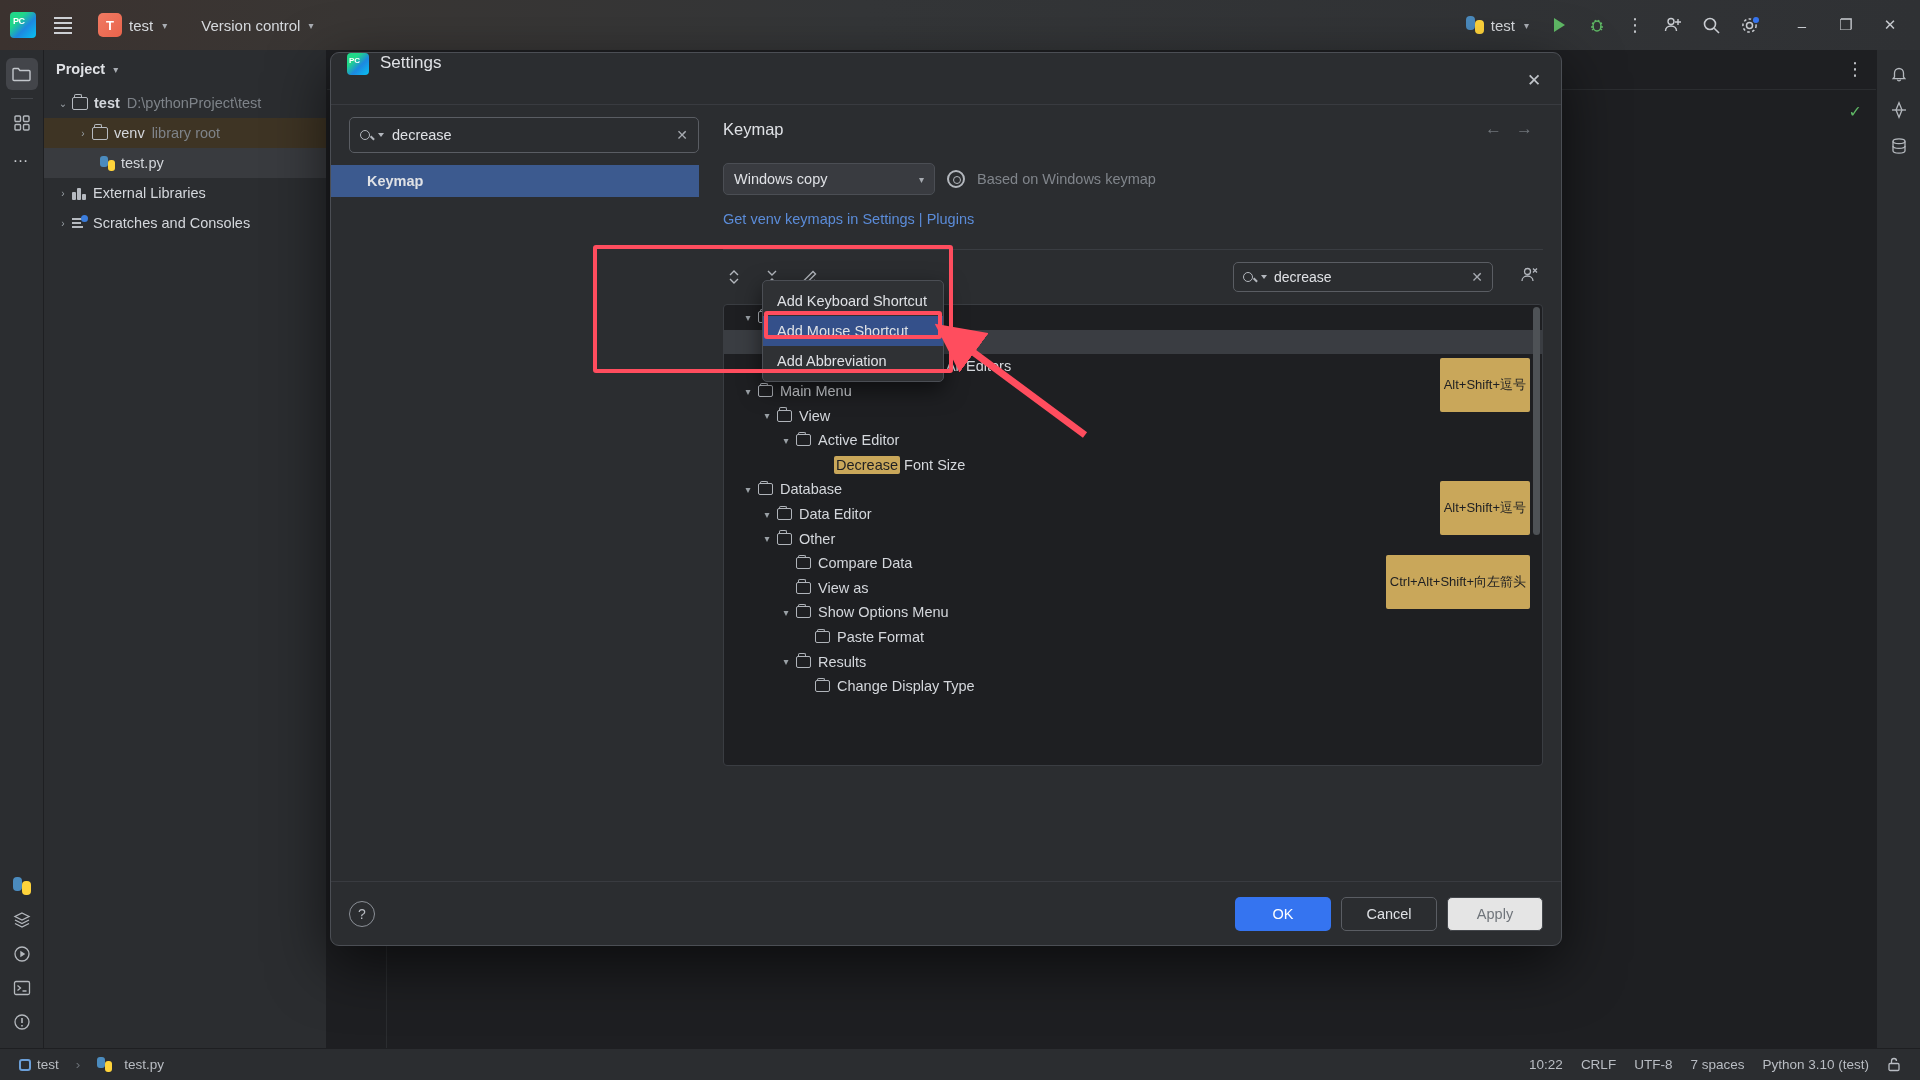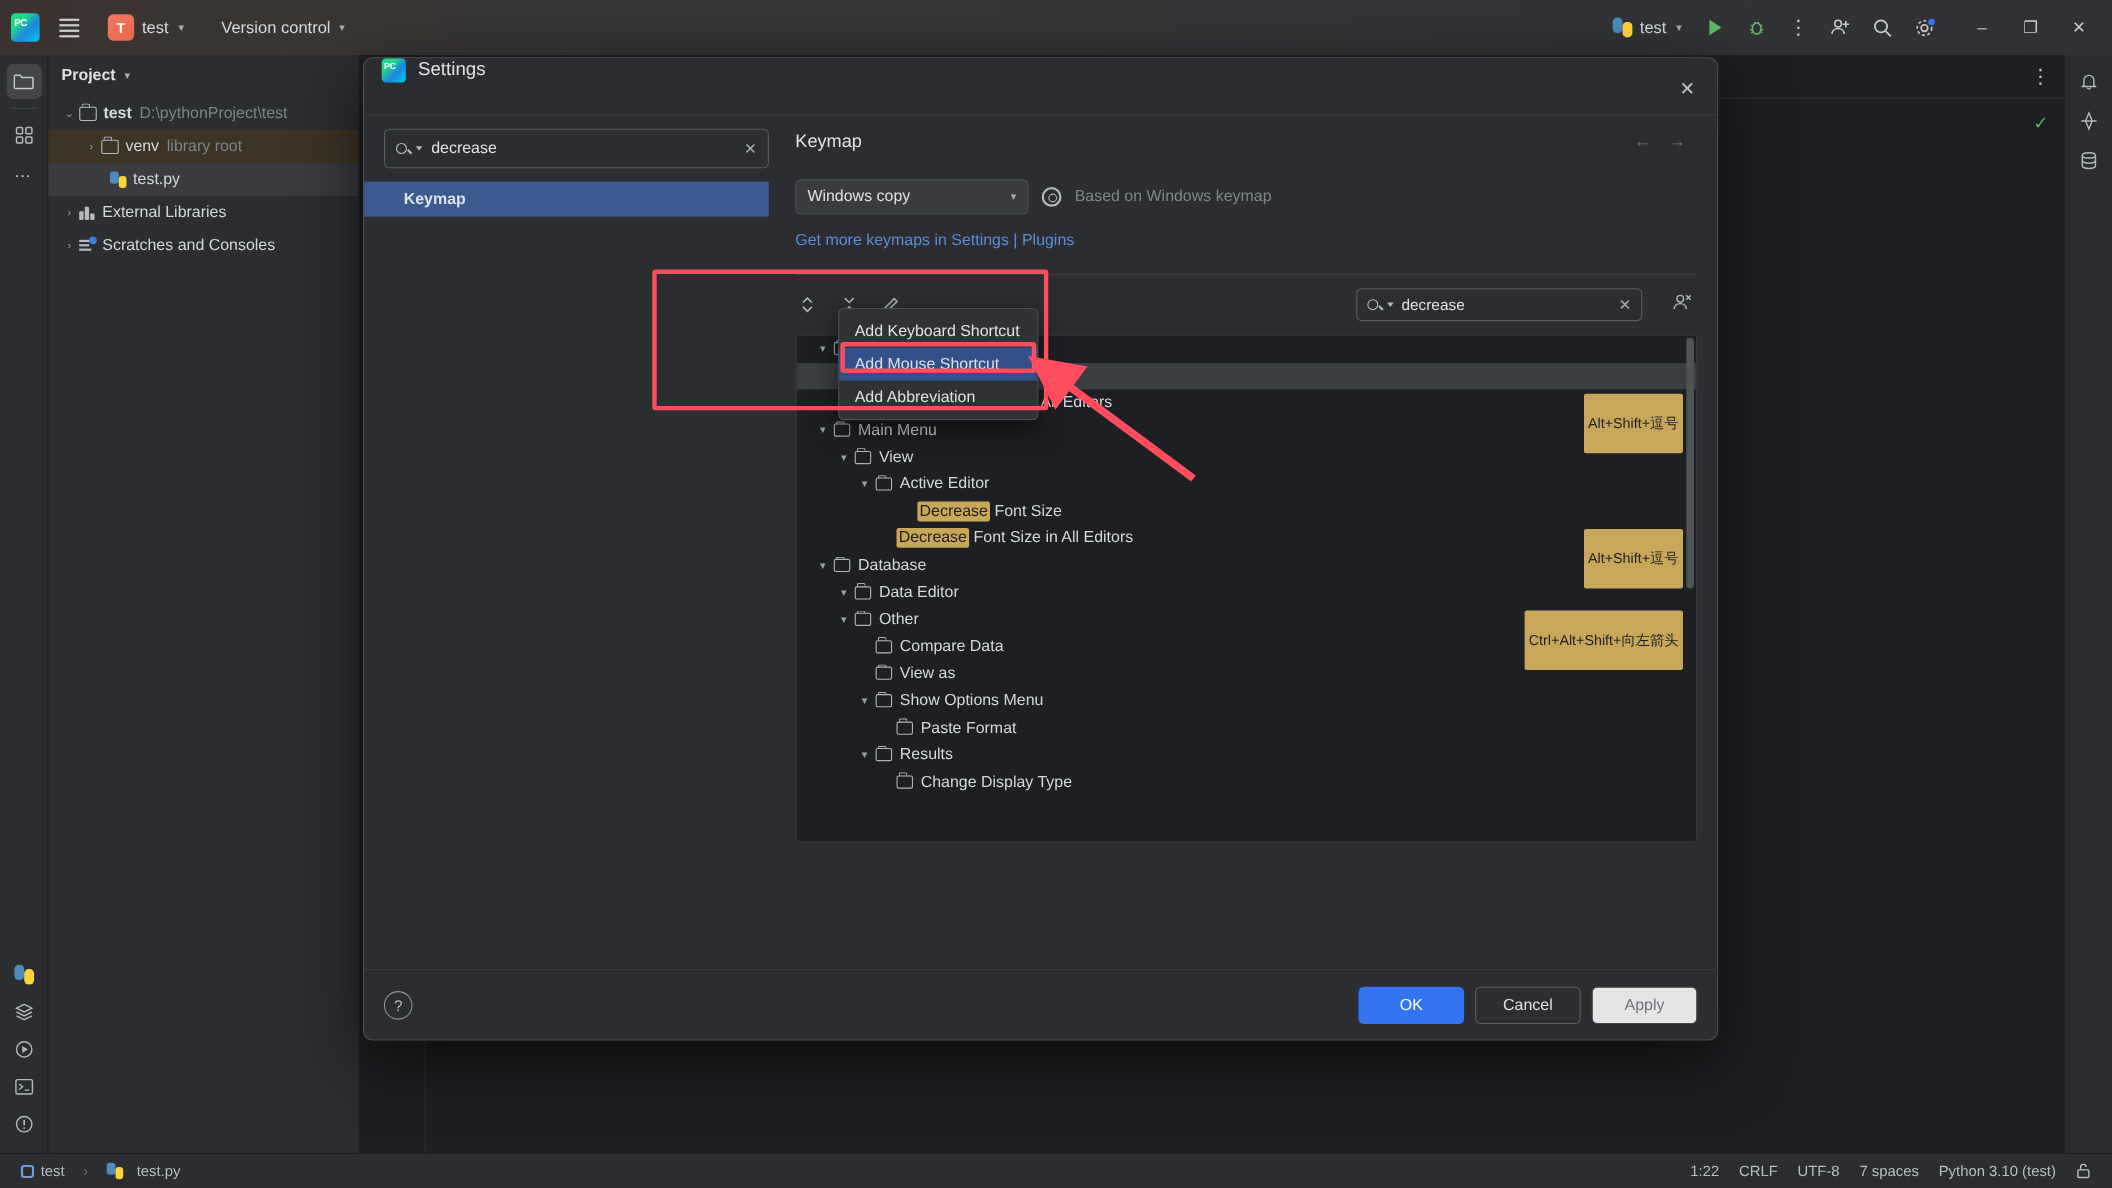--- a/index.html
+++ b/index.html
@@ -484,21 +484,21 @@
 
         <div class="kp-row2">
           <div class="kmap-select">
             <span>Windows copy</span>
             <span class="chevd">▾</span>
           </div>
           <span class="gear"></span>
           <span class="based-on">Based on Windows keymap</span>
         </div>
 
-        <div class="kp-link">Get more keymaps in Settings | Plugins</div>
+        <div class="kp-link">Get venv keymaps in Settings | Plugins</div>
 
         <div class="kp-toolbar">
           <span class="kptb-ico">
             <svg width="12" height="16" viewBox="0 0 12 16">
                 <g stroke="#b3b7bd" stroke-width="1.4" fill="none">
                   <path d="M2 6l4-4 4 4"></path>
                   <path d="M2 10l4 4 4-4"></path>
                 </g>
               </svg>
           </span>
@@ -565,24 +565,20 @@
               </div>
               <div class="krow" style="padding-left: 52px;">
                 <span class="ktw">▾</span>
                 <span class="kfolder"></span>
                 <span>Active Editor</span>
               </div>
               <div class="krow" style="padding-left: 90px;">
                 <span class="ktw"></span>
                 <span><span class="hl">Decrease</span> Font Size</span>
               </div>
-              <div class="krow" style="padding-left: 71px;">
-                <span class="ktw"></span>
-                <span><span class="hl">Decrease</span> Font Size in All Editors</span>
-              </div>
               <div class="krow" style="padding-left: 14px;">
                 <span class="ktw">▾</span>
                 <span class="kfolder"></span>
                 <span>Database</span>
               </div>
               <div class="krow" style="padding-left: 33px;">
                 <span class="ktw">▾</span>
                 <span class="kfolder"></span>
                 <span>Data Editor</span>
               </div>
@@ -661,21 +657,21 @@
     <div class="sb-item">
       <span class="dot-blue"></span>
       <span>test</span>
     </div>
     <span class="sb-sep">›</span>
     <div class="sb-item">
       <span class="pyfile-ico"></span>
       <span>test.py</span>
     </div>
     <div class="sb-right">
-      <div class="sb-item">1:22</div>
+      <div class="sb-item">10:22</div>
       <div class="sb-item">CRLF</div>
       <div class="sb-item">UTF-8</div>
       <div class="sb-item">7 spaces</div>
       <div class="sb-item">Python 3.10 (test)</div>
       <div class="sb-item">
         <svg width="14" height="15" viewBox="0 0 14 15">
             <g stroke="#b9bdc3" stroke-width="1.3" fill="none">
               <rect x="2" y="6.5" width="10" height="7" rx="1.2"></rect>
               <path d="M4.5 6.5V4a2.5 2.5 0 015 0"></path>
             </g>

